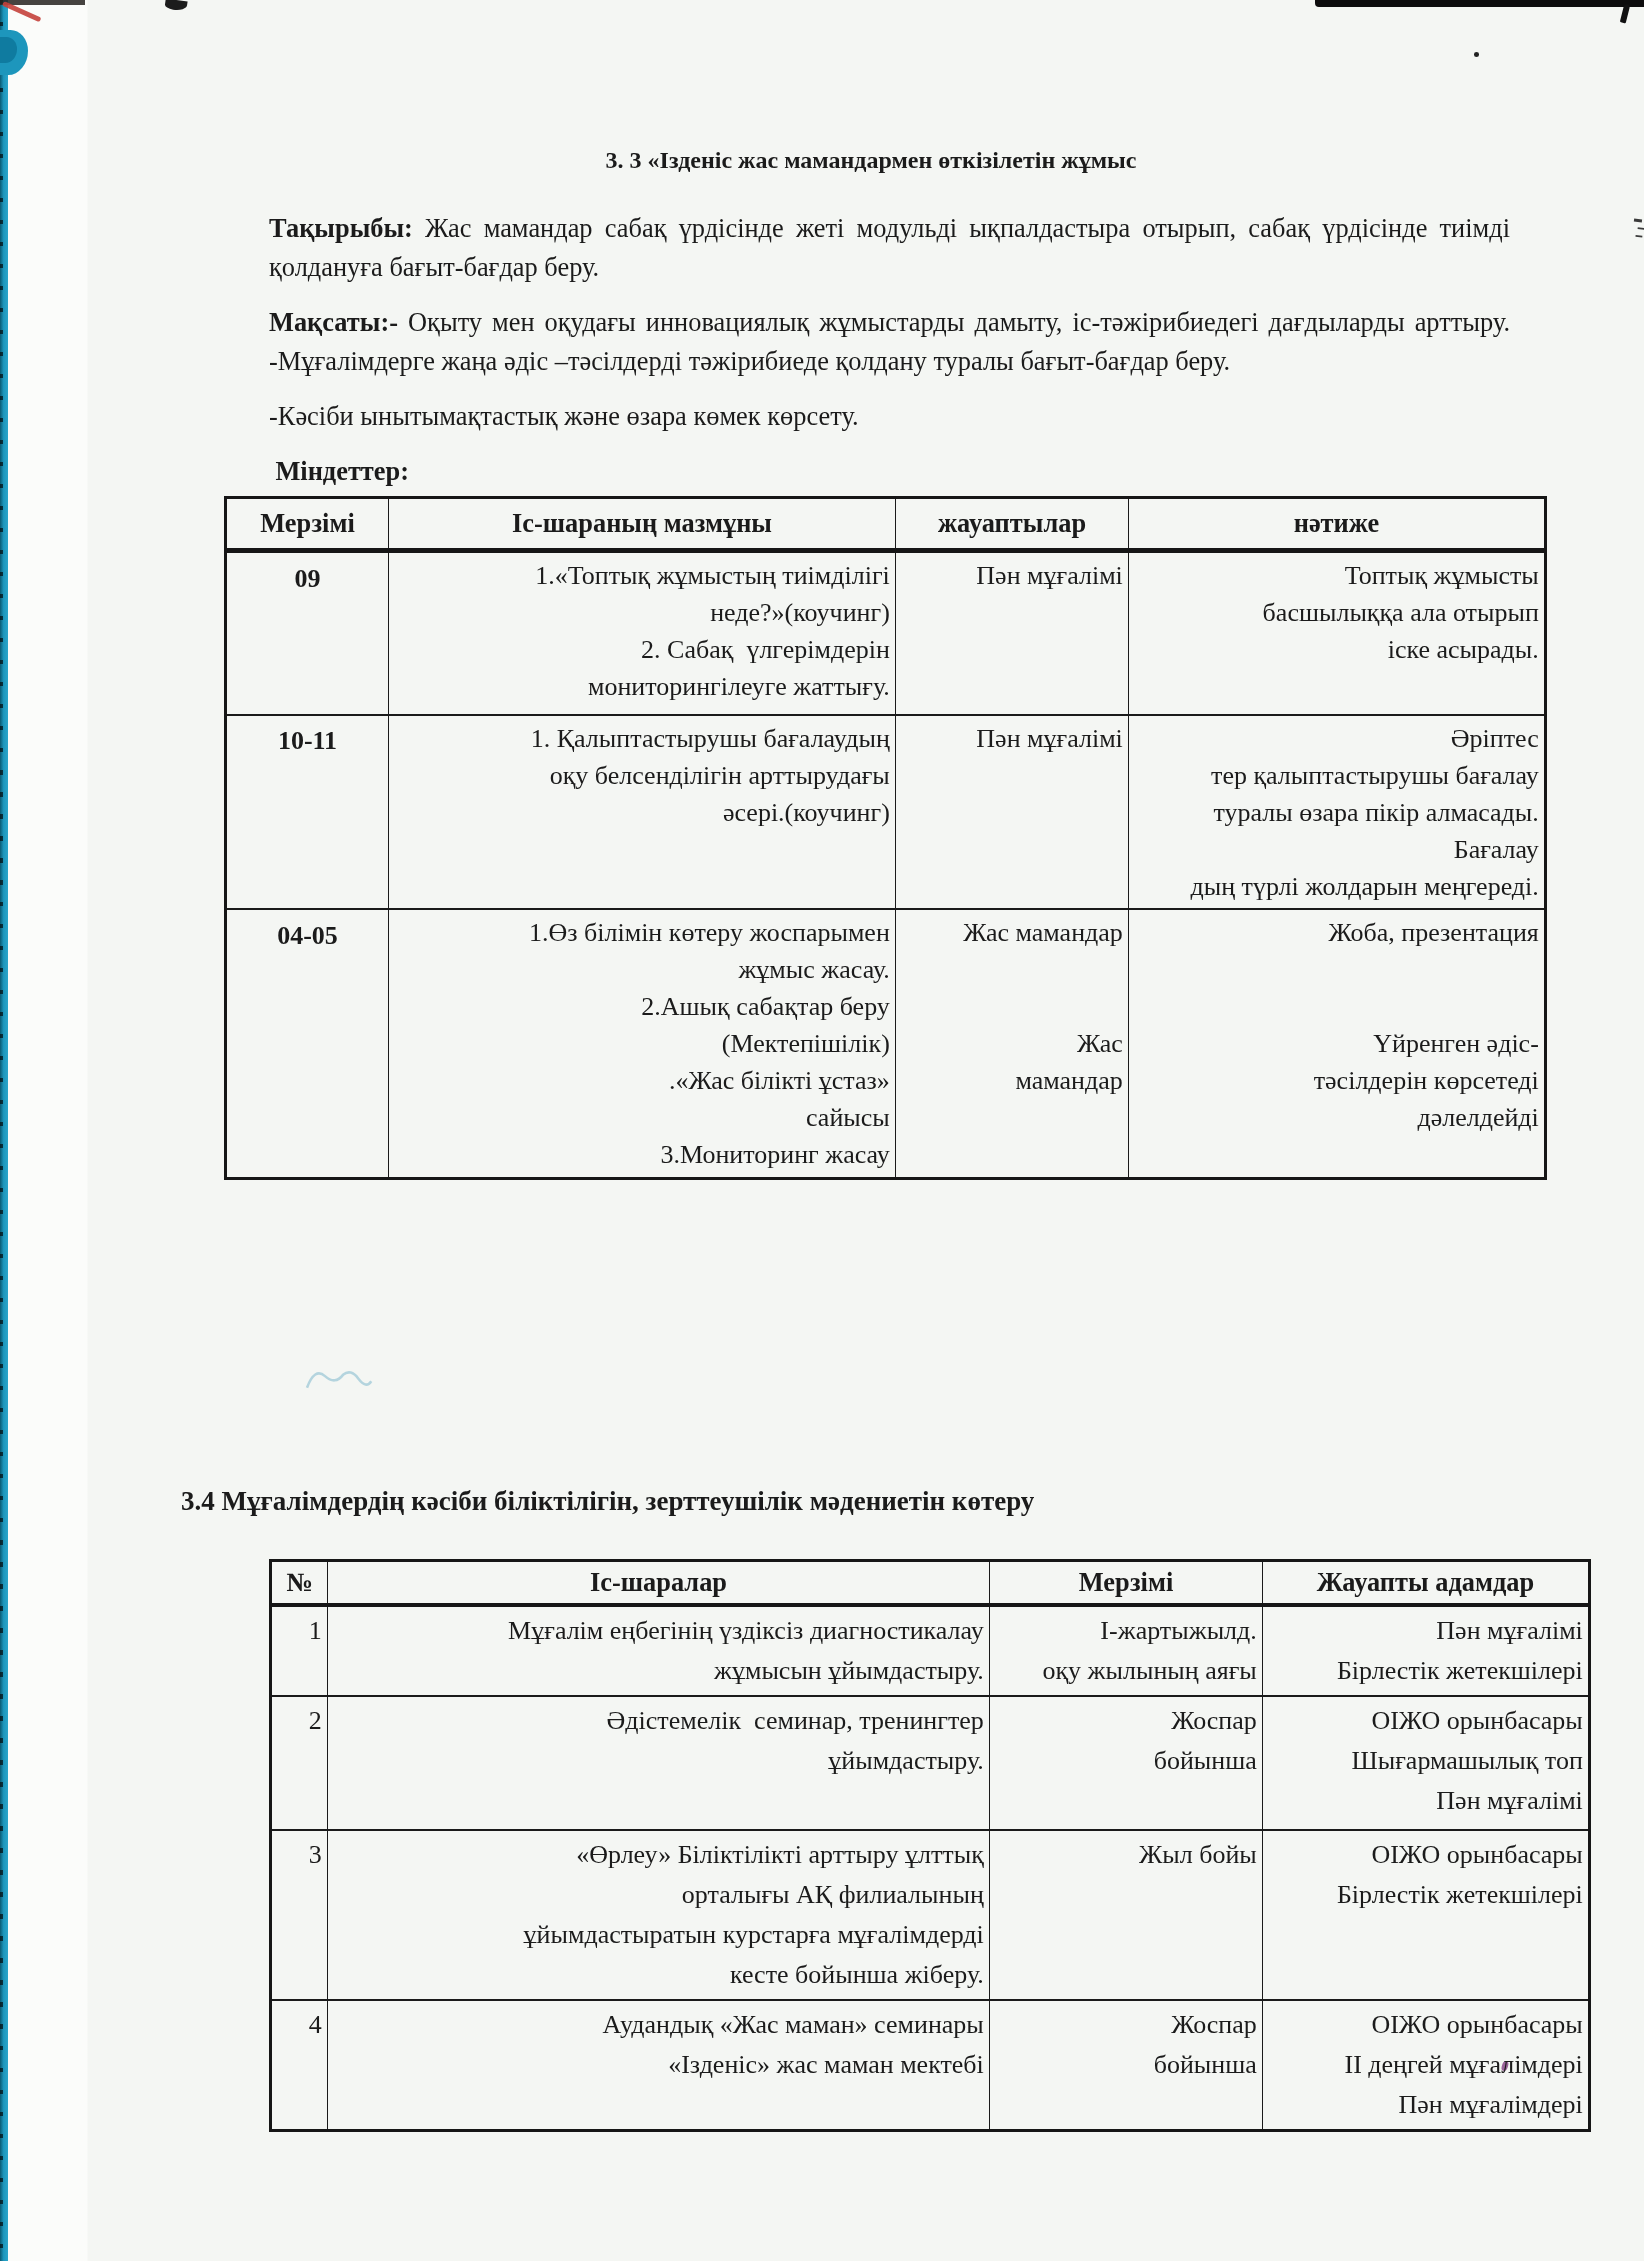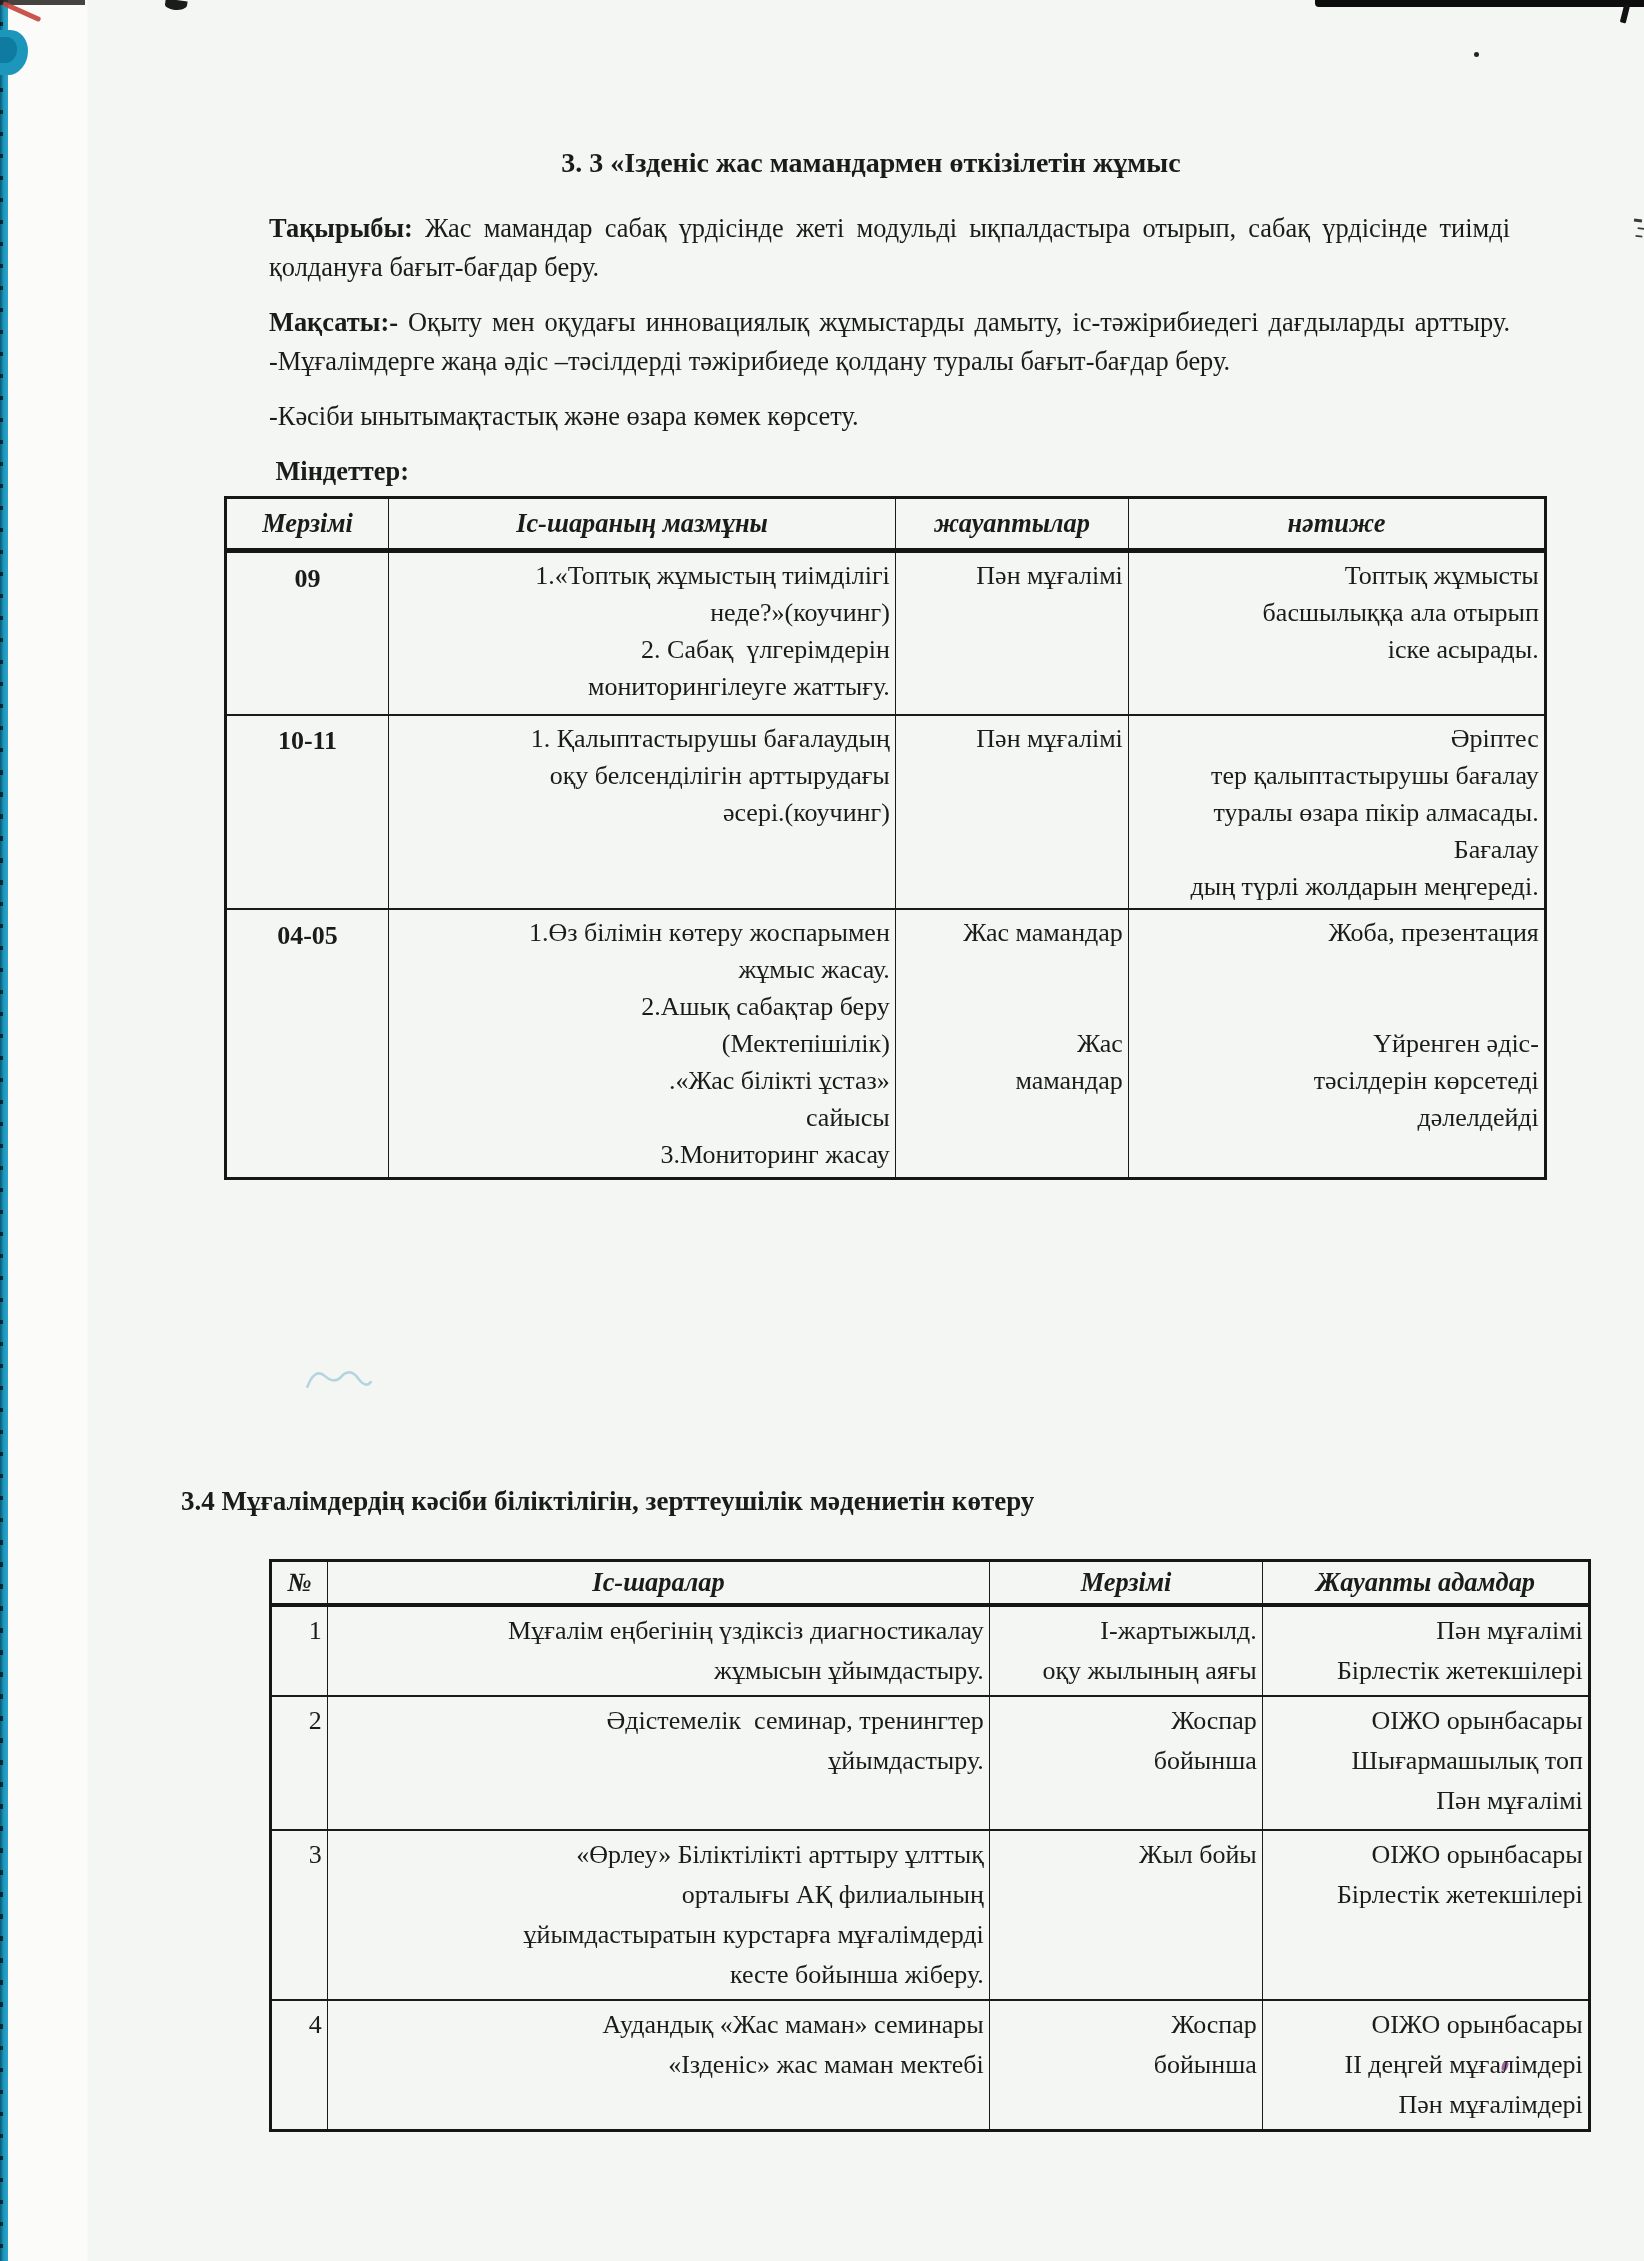--- a/index.html
+++ b/index.html
@@ -30,34 +30,34 @@
   .apostrophe-mark{position:absolute;left:1622px;top:3.9px;width:5.8px;height:19.3px;background:#111;
     border-radius:3.2px 3.2px 1.3px 1.3px;transform:rotate(14deg);}
   .dot-black{position:absolute;left:1474px;top:52px;width:5.2px;height:4.5px;background:#222;border-radius:50%;}
   .edge-seven{position:absolute;left:1634px;top:219px;width:7.7px;height:2.6px;background:#3a3a3a;
     box-shadow:3.9px 7.7px 0 -0.6px #3a3a3a,2.6px 15.5px 0 -0.6px #3a3a3a;transform:rotate(6deg);}
   .purple-dot{position:absolute;left:1502px;top:2061px;width:5.8px;height:9.7px;background:#8b4a8b;
     border-radius:50%;transform:rotate(20deg);opacity:.85;}
   .pen-scribble{position:absolute;left:303px;top:1362px;opacity:.35;}
   
   .title{position:absolute;left:226px;top:147px;width:1290px;text-align:center;
-    font-size:28px;font-weight:bold;}
+    font-size:24px;font-weight:bold;}
   .intro{position:absolute;left:253px;top:193px;width:1273px;font-size:26.4px;line-height:39px;}
   .intro p{margin:16px;text-align:justify;}
   .intro p.nojust{text-align:left;}
   .lbl{font-weight:bold;}
   .mindetter{font-weight:bold;padding-left:6.4px;}
   .sec2-title{position:absolute;left:181px;top:1486px;width:1360px;text-align:left;
     font-size:27px;font-weight:bold;}
   
   table{border-collapse:collapse;table-layout:fixed;font-size:26px;color:#1b1b1b;}
   #t1{position:absolute;left:224px;top:496px;width:1320px;border:3.9px solid #161616;}
   #t2{position:absolute;left:269px;top:1559px;width:1319px;border:3.2px solid #161616;}
   th,td{border:1.9px solid #1a1a1a;vertical-align:top;padding:3.9px 5.2px;text-align:right;}
-  th{vertical-align:middle;text-align:center;font-weight:bold;font-size:26.4px;padding:2.6px 3.9px;font-style:italic;}
+  th{vertical-align:middle;text-align:center;font-weight:bold;font-size:26.4px;padding:2.6px 3.9px;}
   #t1 tr.hdr th{border-bottom:5.2px solid #161616;height:44px;}
   #t2 tr.hdr th{border-bottom:4.5px solid #161616;height:36px;}
   #t1 td{border-top-width:2.6px;border-bottom-width:2.6px;line-height:37px;}
   #t2 td{border-top-width:2.6px;border-bottom-width:2.6px;line-height:40px;}
   .pre{white-space:pre-wrap;}
   
   #t1 .c1{text-align:center;font-weight:bold;padding-top:6.4px;}
   #t1 .c2{padding-left:22px;}
   #t1 .c3{padding-left:14px;}
   #t1 .c4{padding-left:23px;}

